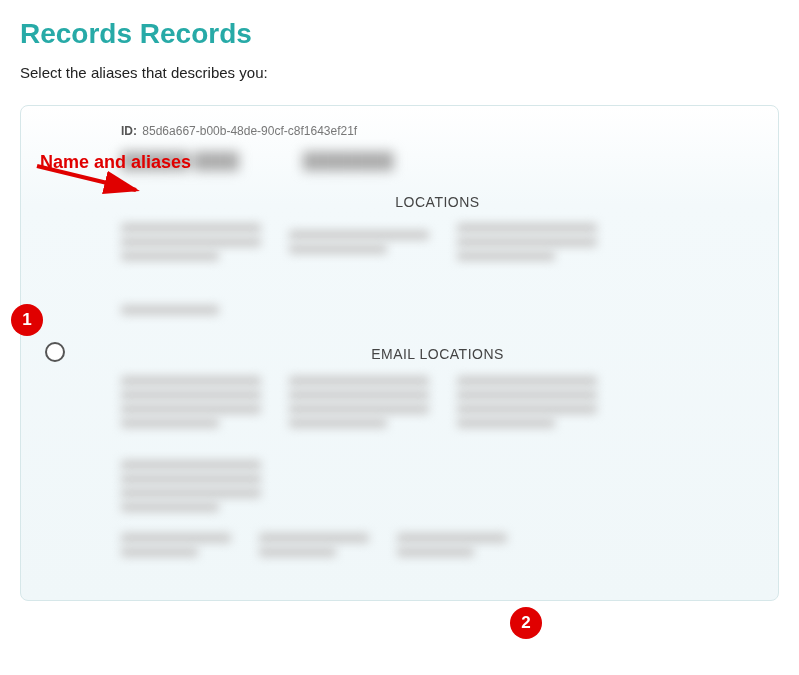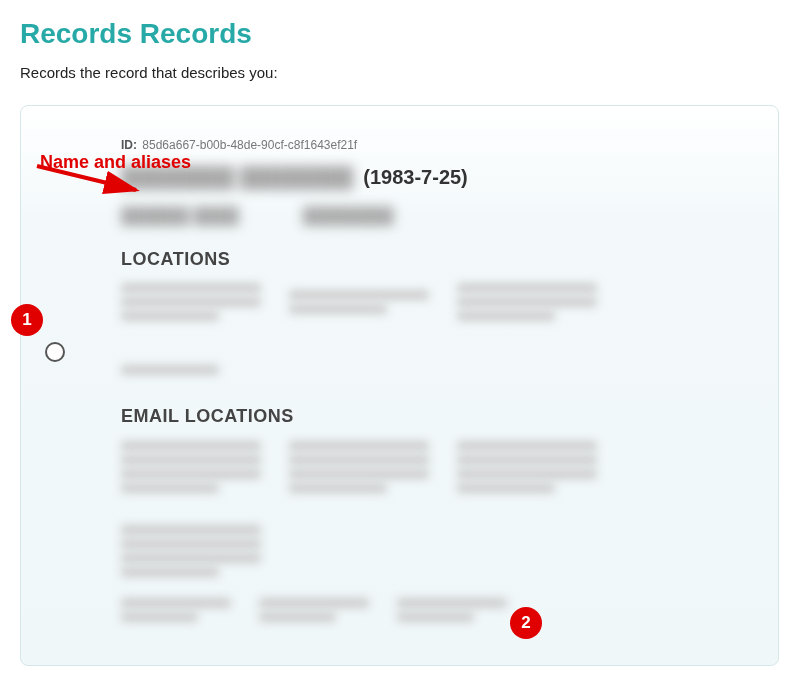--- a/index.html
+++ b/index.html
@@ -18,21 +18,21 @@
     margin-bottom: 14px;
   }
   .instruction {
     font-size: 15px;
     color: #222;
     margin-bottom: 24px;
   }
   .record-card {
     border: 1px solid #d6e7e9;
     border-radius: 8px;
-    padding: 32px 24px 24px 64px;
+    padding: 18px 24px 24px 64px;
     background: linear-gradient(to bottom, #ffffff 0%, #f3f9fb 20%, #f0f7f9 100%);
     position: relative;
     min-height: 480px;
   }
   .id-row {
     font-size: 12px;
     color: #777;
     margin-bottom: 14px;
     margin-left: 36px;
   }
@@ -49,25 +49,26 @@
   }
   .blurred {
     filter: blur(6px);
     user-select: none;
     pointer-events: none;
     color: #aaa;
   }
   .alias-row { margin-left: 36px; margin-bottom: 24px; display: flex; gap: 64px; }
   .alias-row span { display:inline-block; }
   .section-label {
-    font-size: 18px;
-    font-weight: 700;
+    font-size: 14px;
+    font-weight: 400;
     letter-spacing: 0.5px;
     color: #444;
     margin: 10px 0 12px 36px;
+    text-align: center;
   }
   .grid {
     display: flex;
     flex-wrap: wrap;
     gap: 28px 28px;
     margin-left: 36px;
     margin-bottom: 16px;
   }
   .grid .cell {
     width: 140px;
@@ -114,33 +115,29 @@
   }
   .annot-arrow {
     position: absolute;
     z-index: 4;
   }
 </style>
 </head>
 <body>
 
 <h1 class="page-title">Records Records</h1>
-<p class="instruction">Records the record that describes you:</p>
+<p class="instruction">Select the aliases that describes you:</p>
 
 <div class="record-card">
 
   <div class="id-row">
     <span class="label">ID:</span>
     <span>85d6a667-b00b-48de-90cf-c8f1643ef21f</span>
   </div>
 
-  <div class="namerow">
-    <span class="blurred">████████ ████████</span>
-    <span>(1983-7-25)</span>
-  </div>
 
   <div class="alias-row">
     <span class="blurred">██████ ████</span>
     <span class="blurred">████████</span>
   </div>
 
   <div class="section-label">LOCATIONS</div>
   <div class="grid">
     <div class="cell">
         <div class="line"></div>

